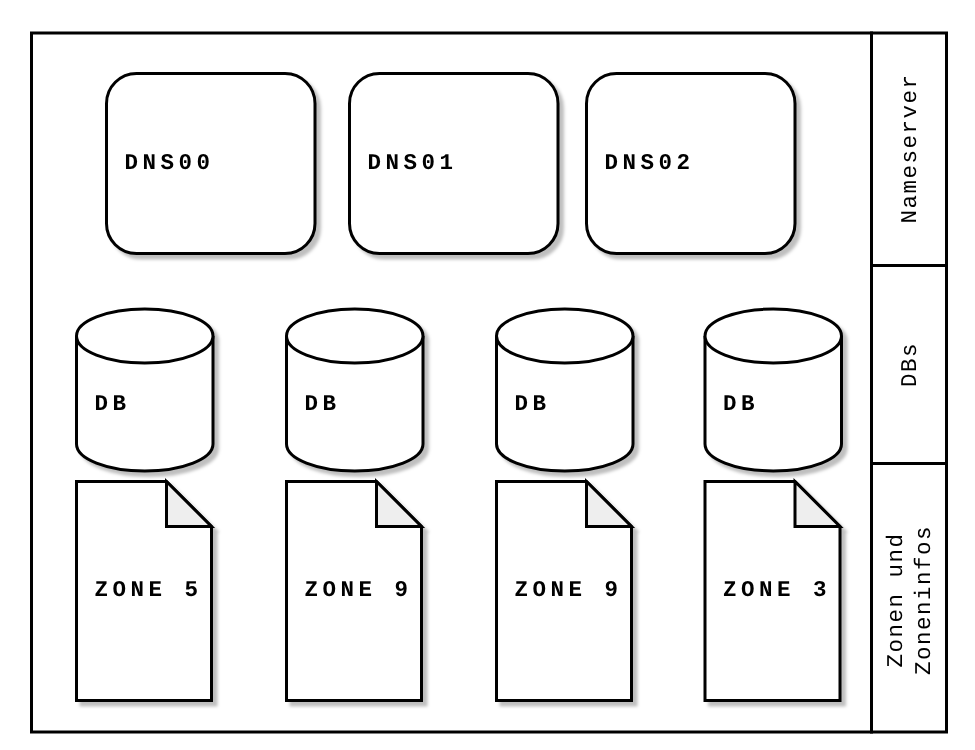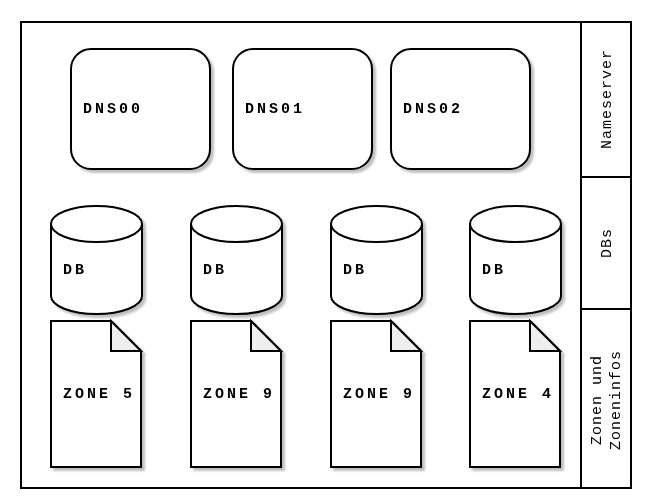--- a/index.html
+++ b/index.html
@@ -171,21 +171,21 @@
         <path d="M1 1 H61 L91 31 V147 H1 Z" fill="#ffffff" stroke="#000000" stroke-width="2"></path>
         <path d="M61 1 V31 H91 Z" fill="#eeeeee" stroke="#000000" stroke-width="2"></path>
       </svg>
       <div class="shape-label">ZONE 9</div>
     </div>
     <div class="shape doc col-4">
       <svg class="shape-svg" width="92" height="148" viewBox="0 0 92 148">
         <path d="M1 1 H61 L91 31 V147 H1 Z" fill="#ffffff" stroke="#000000" stroke-width="2"></path>
         <path d="M61 1 V31 H91 Z" fill="#eeeeee" stroke="#000000" stroke-width="2"></path>
       </svg>
-      <div class="shape-label">ZONE 4</div>
+      <div class="shape-label">ZONE 3</div>
     </div>
   </div>
 
   <div class="sidebar">
     <div class="sidebar-section sec-1" style="height:157px">
       <div class="sidebar-label">
         <span>Nameserver</span>
       </div>
     </div>
     <div class="sidebar-section sec-2" style="height:132px">

